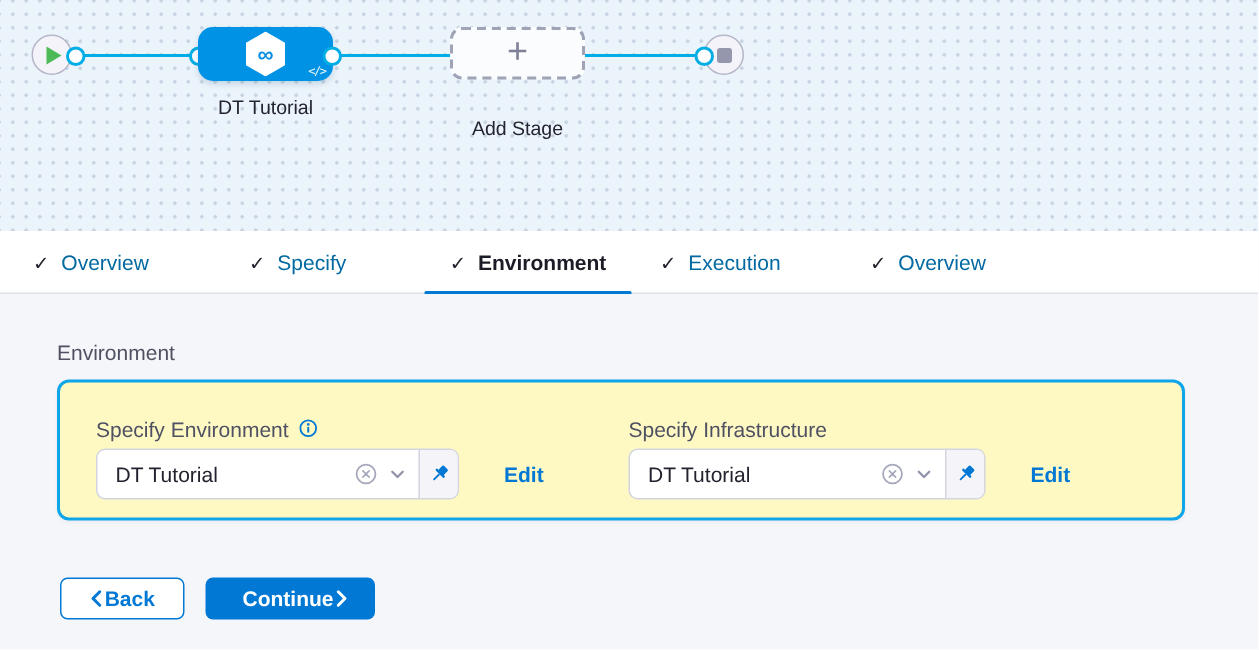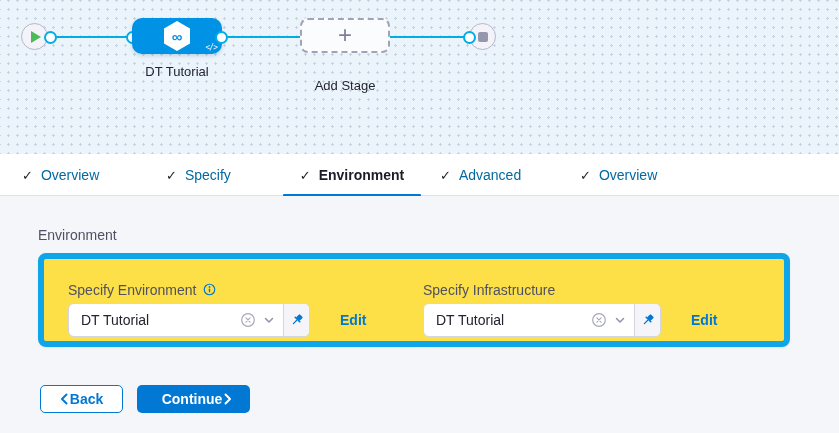--- a/index.html
+++ b/index.html
@@ -48,22 +48,22 @@
   .tab-overview{left:22px;}  .tab-service{left:166px;}
   .tab-environment{left:283px;width:138px;justify-content:center;}
   .tab-execution{left:440px;} .tab-advanced{left:580px;}
   .tab.active .tlabel{font-weight:700;color:#1b1c26;}
   .tab.active::after{content:"";position:absolute;left:0;right:0;bottom:-1px;height:3px;
           background:#0278d5;border-radius:1px;}
 
   
   .content{position:absolute;left:0;top:196px;width:839px;height:237px;background:#f4f6fa;}
   .section-heading{position:absolute;left:38px;top:31px;font-size:14px;color:#4f5162;}
-  .card{position:absolute;left:38px;top:57px;width:752px;height:94px;background:#fde047;
-          border:6px solid #0ea5e9;border-radius:8px;box-sizing:border-box;
+  .card{position:absolute;left:38px;top:57px;width:752px;height:94px;background:#fef9c3;
+          border:2px solid #0ea5e9;border-radius:8px;box-sizing:border-box;
           box-shadow:0 1px 3px rgba(40,41,61,.05);}
   .field{position:absolute;top:22px;}
   .field-1{left:24px;} .field-2{left:379px;}
   .field-label-row{display:flex;align-items:center;gap:6px;height:17px;margin-bottom:5px;}
   .field-label{font-size:14px;color:#4f5162;}
   .combo-row{display:flex;align-items:center;}
   .combo{display:flex;align-items:stretch;height:34px;border:1px solid #d3d5e0;border-radius:6px;
           background:#fff;box-sizing:border-box;overflow:hidden;}
   .combo-main{display:flex;align-items:center;padding:0 8px 0 10px;gap:7px;}
   .combo-input{border:none;outline:none;font-size:14px;color:#22232e;background:transparent;
@@ -128,21 +128,21 @@
     <div class="tab tab-service">
       <span class="chk">✓</span>
       <span class="tlabel">Specify</span>
     </div>
     <div class="tab tab-environment active">
       <span class="chk">✓</span>
       <span class="tlabel">Environment</span>
     </div>
     <div class="tab tab-execution">
       <span class="chk">✓</span>
-      <span class="tlabel">Advanced</span>
+      <span class="tlabel">Execution</span>
     </div>
     <div class="tab tab-advanced">
       <span class="chk">✓</span>
       <span class="tlabel">Overview</span>
     </div>
   </div>
 
   <div class="content">
     <div class="section-heading">Environment</div>
 

